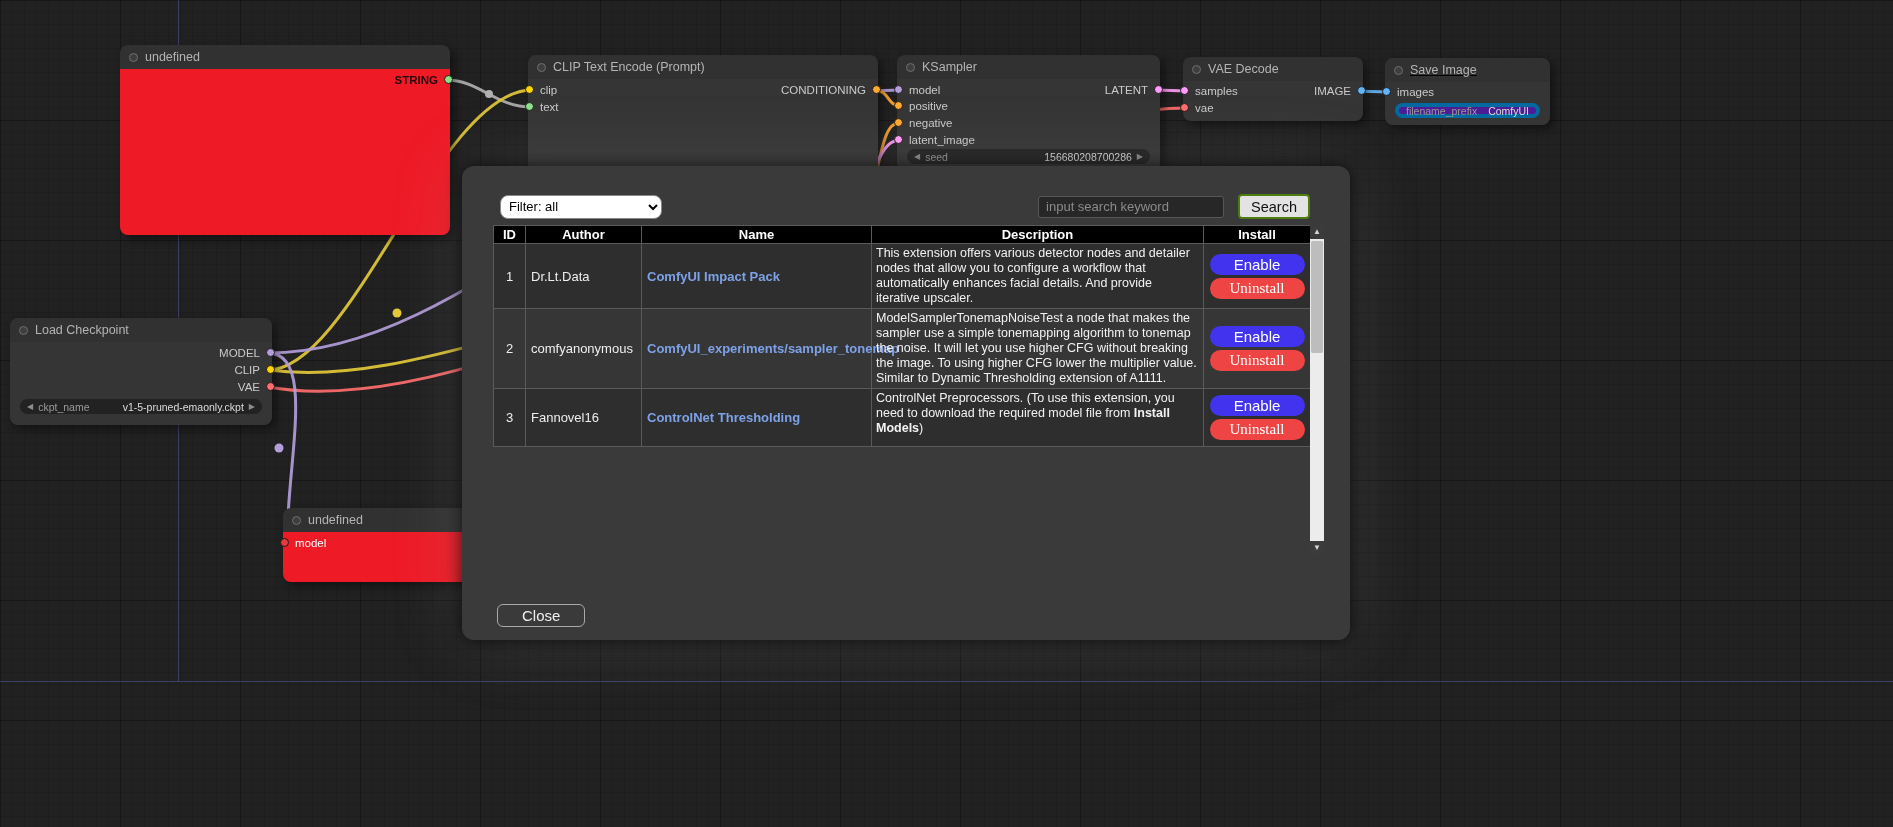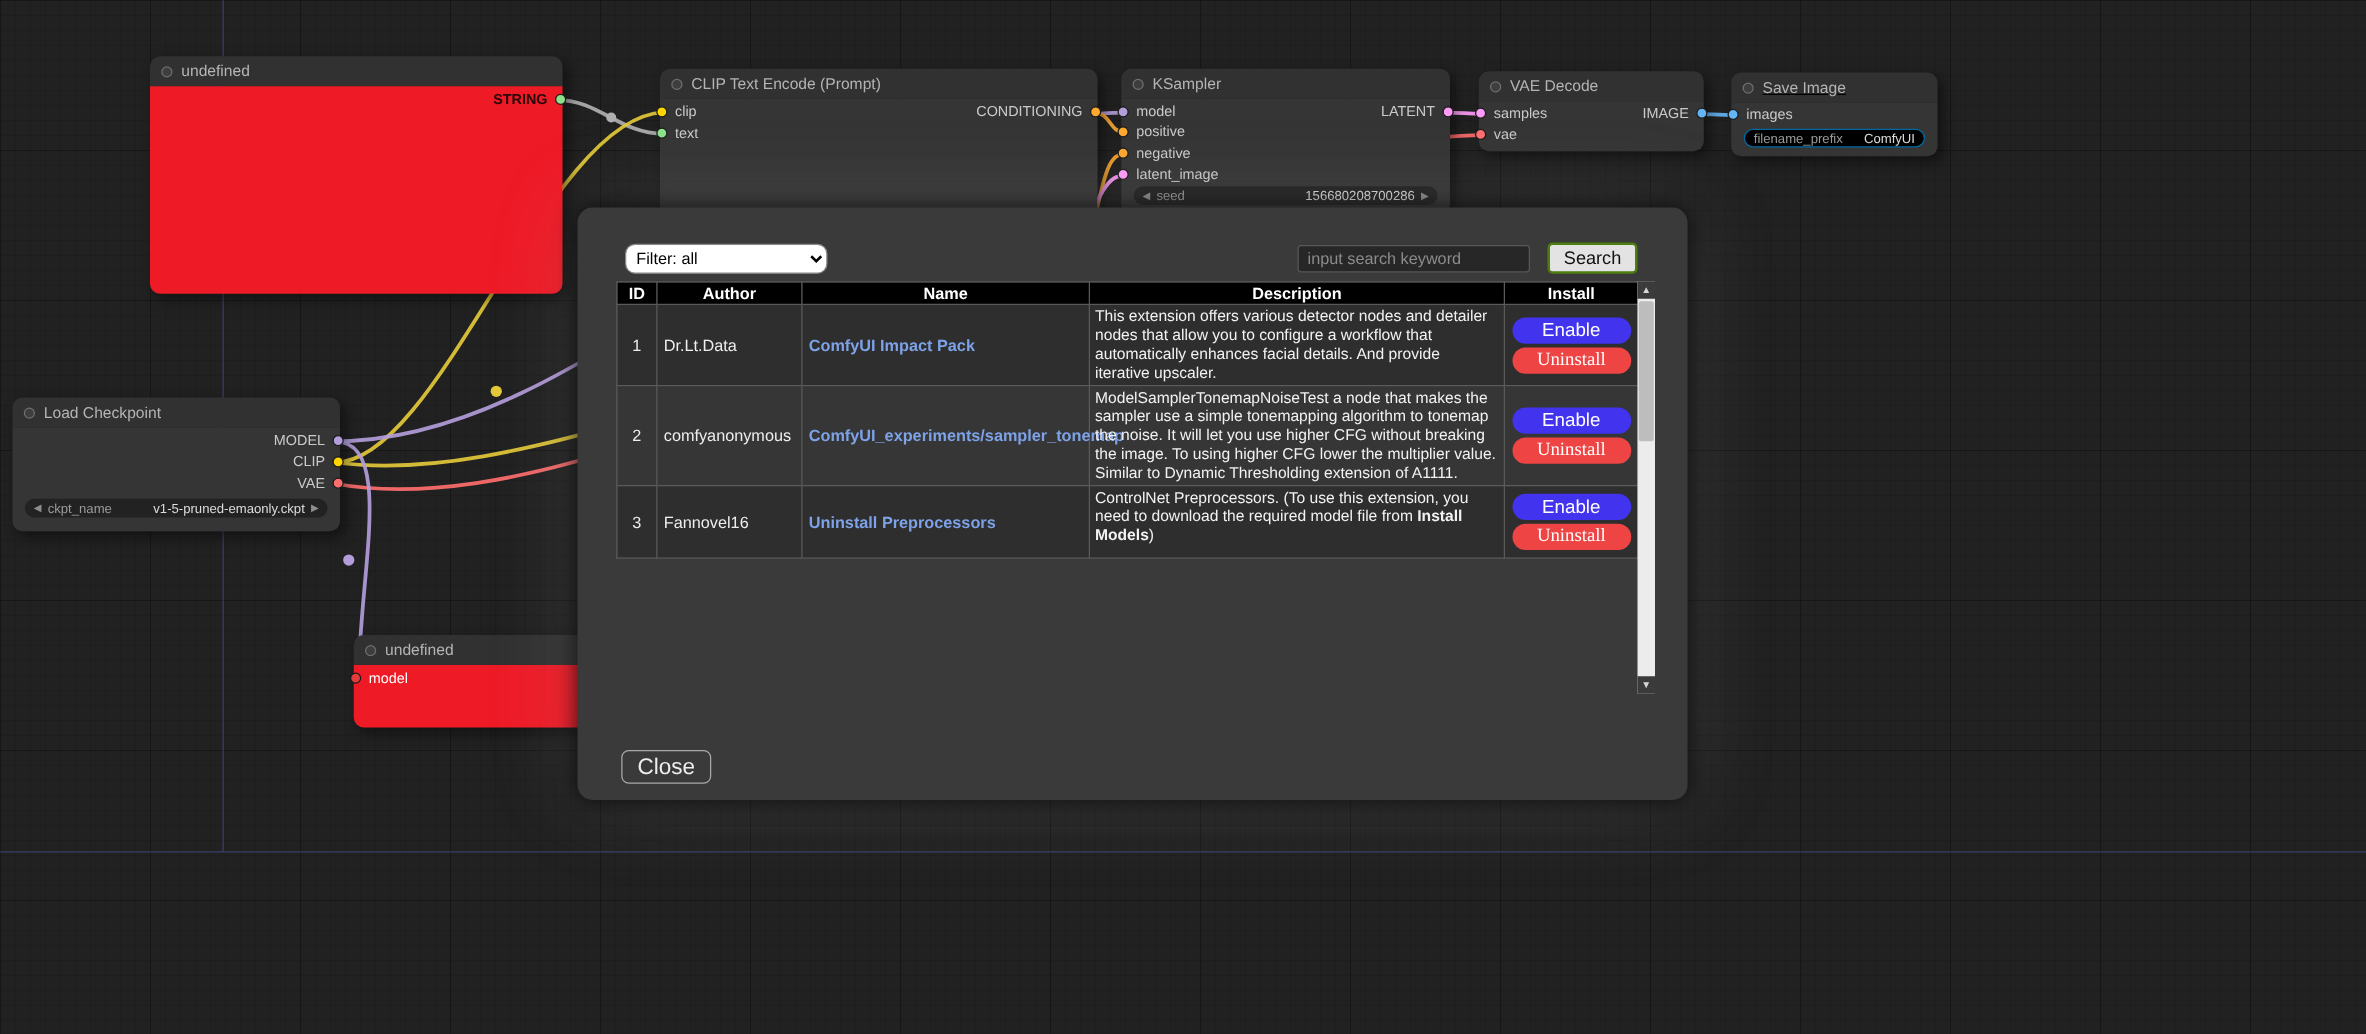--- a/index.html
+++ b/index.html
@@ -36,21 +36,21 @@
   .slot.in  .pin { left:-15px; }
   .slot.out .pin { right:-15px; }
   .slot.dark-label { color:#27070a; font-weight:bold; }
   .slot.white-label { color:#fff; }
 
   .widget { position:absolute; left:10px; right:10px; height:15px; background:#222; border-radius:8px;
             display:flex; align-items:center; gap:5px; padding:0 7px; font-size:10.5px; color:#aaa; }
   .widget .arrow { color:#8d8d8d; font-size:8px; line-height:15px; }
   .widget .wname { color:#9a9a9a; }
   .widget .wval  { margin-left:auto; color:#dcdcdc; }
-  .widget.text-widget { border:1px solid #0369a1; background:#000000; }
+  .widget.text-widget { border:4px solid #0369a1; background:#4c1d95; }
 
   
   .dialog { position:absolute; left:462px; top:166px; width:888px; height:474px; background:#3a3a3a;
             border-radius:12px; z-index:10; color:#fff;
             box-shadow:0 0 18px rgba(0,0,0,0.75), 0 0 70px rgba(160,160,160,0.22); }
   .dialog-topbar { position:absolute; left:38px; right:40px; top:28px; display:flex; align-items:center; }
   .filter-select { height:24px; width:162px; border-radius:8px; font-size:13px; font-family:"Liberation Sans",sans-serif;
                    background:#fff; color:#000; border:1px solid #888; padding:0 4px; }
   .search-group { margin-left:auto; display:flex; align-items:center; gap:14px; }
   .search-input { width:186px; height:22px; background:#272727; border:1px solid #575757; border-radius:3px;
@@ -74,21 +74,21 @@
   .btn-uninstall { background:#ef4444;font-family:Liberation Serif, serif; }
 
   .scrollbar { position:absolute; left:848px; top:59px; width:14px; height:330px; background:#ececec; }
   .scroll-btn { position:absolute; left:0; width:14px; height:14px; background:#3b3b3b; color:#d6d6d6;
                 font-size:8px; line-height:14px; text-align:center; cursor:pointer; }
   .scroll-btn.up { top:0; }
   .scroll-btn.down { bottom:0; }
   .scroll-thumb { position:absolute; left:1px; top:16px; width:12px; height:112px; background:#bdbdbd; border-radius:2px; cursor:pointer; }
 
   .close-btn { position:absolute; left:35px; bottom:13px; background:#3a3a3a; color:#eee; border:1px solid #a9a9a9;
-               border-radius:6px; font-size:18px; padding:2px 12px; font-family:"Liberation Sans",sans-serif; cursor:pointer; }
+               border-radius:6px; font-size:15px; padding:2px 24px; font-family:"Liberation Sans",sans-serif; cursor:pointer; }
 </style>
 </head>
 <body>
 
 <div class="axis-v"></div>
 <div class="axis-h"></div>
 
 <svg class="wires" width="1893" height="827">
   <path d="M446,80 C480,80 495,107 531,107" stroke="#b0b0b0"></path>
   <path d="M268,370 C352,370 438,92 531,90" stroke="#e3c93a"></path>
@@ -299,21 +299,21 @@
             <td class="c-name"><a class="ext-link">ComfyUI_experiments/sampler_tonemap</a></td>
             <td class="c-desc">ModelSamplerTonemapNoiseTest a node that makes the sampler use a simple tonemapping algorithm to tonemap the noise. It will let you use higher CFG without breaking the image. To using higher CFG lower the multiplier value. Similar to Dynamic Thresholding extension of A1111.</td>
             <td class="c-install">
               <button class="btn-enable">Enable</button>
               <button class="btn-uninstall">Uninstall</button>
             </td>
           </tr>
           <tr>
             <td class="c-id">3</td>
             <td class="c-author">Fannovel16</td>
-            <td class="c-name"><a class="ext-link">Uninstall Preprocessors</a></td>
+            <td class="c-name"><a class="ext-link">ControlNet Thresholding</a></td>
             <td class="c-desc">ControlNet Preprocessors. (To use this extension, you need to download the required model file from <b>Install Models</b>)</td>
             <td class="c-install">
               <button class="btn-enable">Enable</button>
               <button class="btn-uninstall">Uninstall</button>
             </td>
           </tr>
         </tbody>
     </table>
   </div>
 

